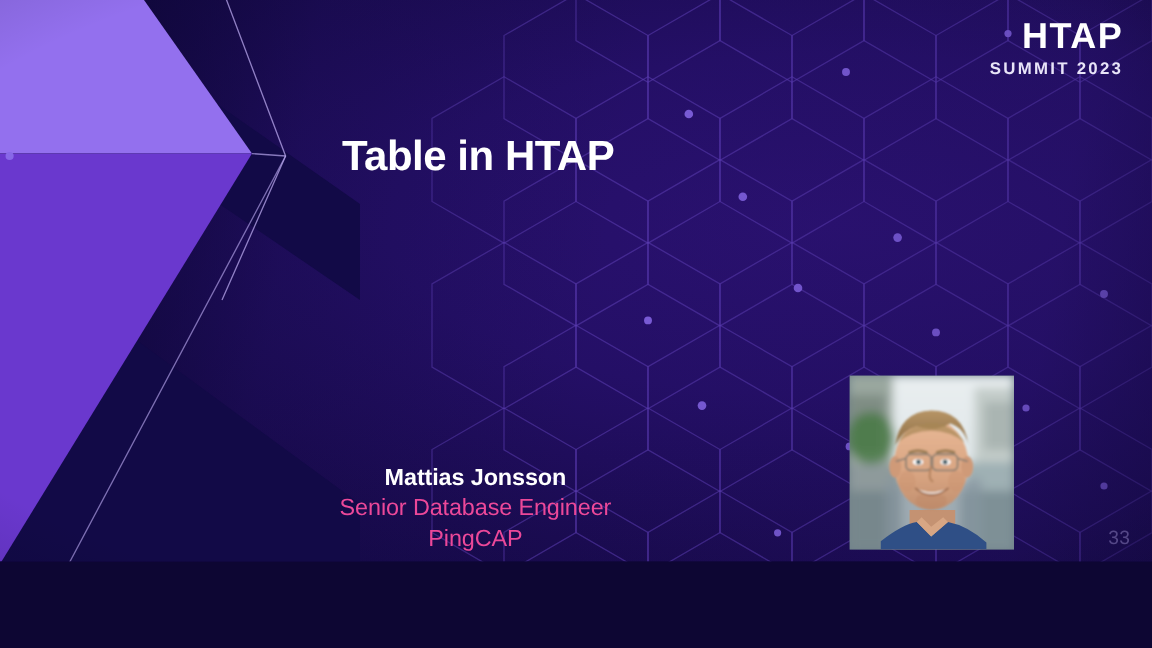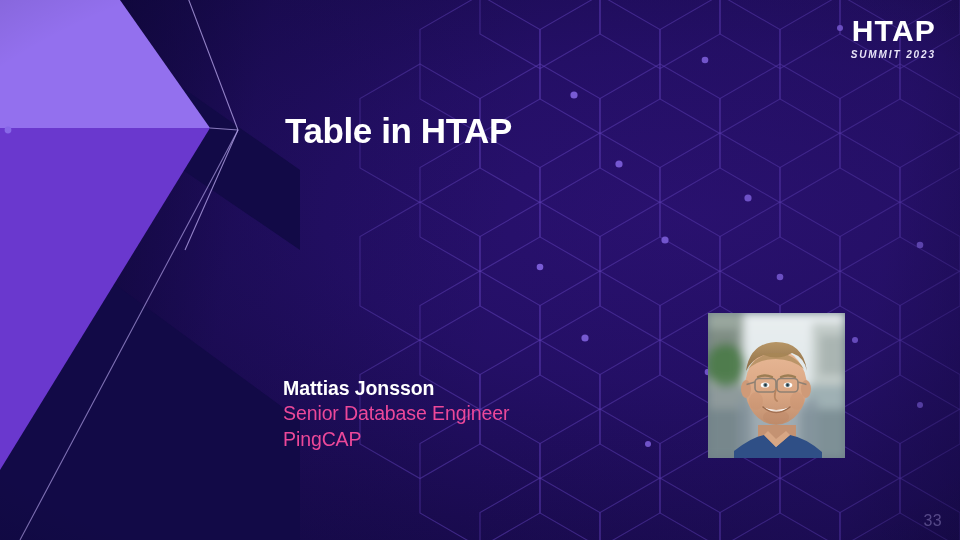--- a/index.html
+++ b/index.html
@@ -6,21 +6,21 @@
     margin: 0;
     padding: 0;
     background: #0d0633;
   }
   body {
     font-family: "Liberation Sans", sans-serif;
   }
   #slide {
     position: relative;
     width: 960px;
-    height: 540px;
+    height: 468px;
     overflow: hidden;
     background: #1a0b52;
   }
 
   
   .bg-base {
     position: absolute;
     inset: 0;
     background:
       radial-gradient(120% 95% at 72% 40%, #2a1170 0%, #240f66 32%, #1a0b50 62%, #130945 82%, #0f0739 100%);
@@ -58,48 +58,48 @@
     color: #ffffff;
     line-height: 1;
     user-select: none;
   }
   .logo-main {
     font-size: 30px;
     font-weight: bold;
     letter-spacing: 1.2px;
   }
   .logo-sub {
-    font-size: 10px;
+    font-size: 14px;
     font-weight: bold;
     letter-spacing: 1.9px;
     margin-top: 4px;
     color: #e8e4f8;
-    font-style: italic;
   }
 
   
   .title {
     position: absolute;
     left: 285px;
     top: 108px;
     width: 560px;
     color: #ffffff;
     font-size: 35px;
     font-weight: bold;
     line-height: 1.32;
     letter-spacing: -0.4px;
   }
 
   
   .speaker {
     position: absolute;
     left: 283px;
-    top: 376px;
+    top: 386px;
     color: #ffffff;
     line-height: 1.3;
+    text-align: center;
   }
   .speaker-name {
     font-size: 19.5px;
     font-weight: bold;
     letter-spacing: -0.1px;
   }
   .speaker-role,
   .speaker-org {
     font-size: 19.5px;
     font-weight: normal;

